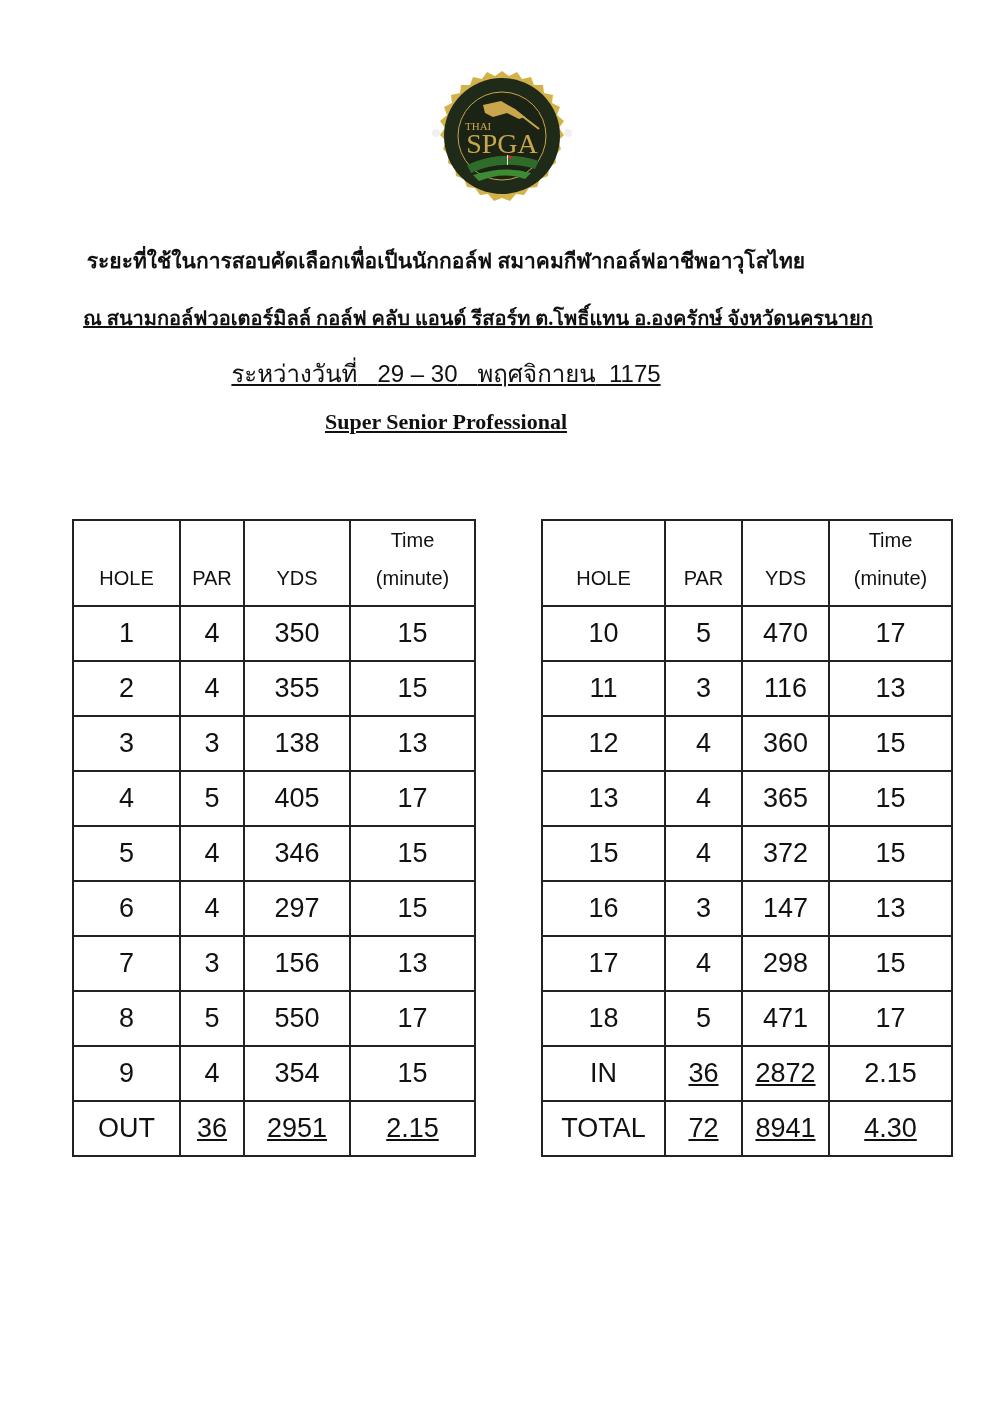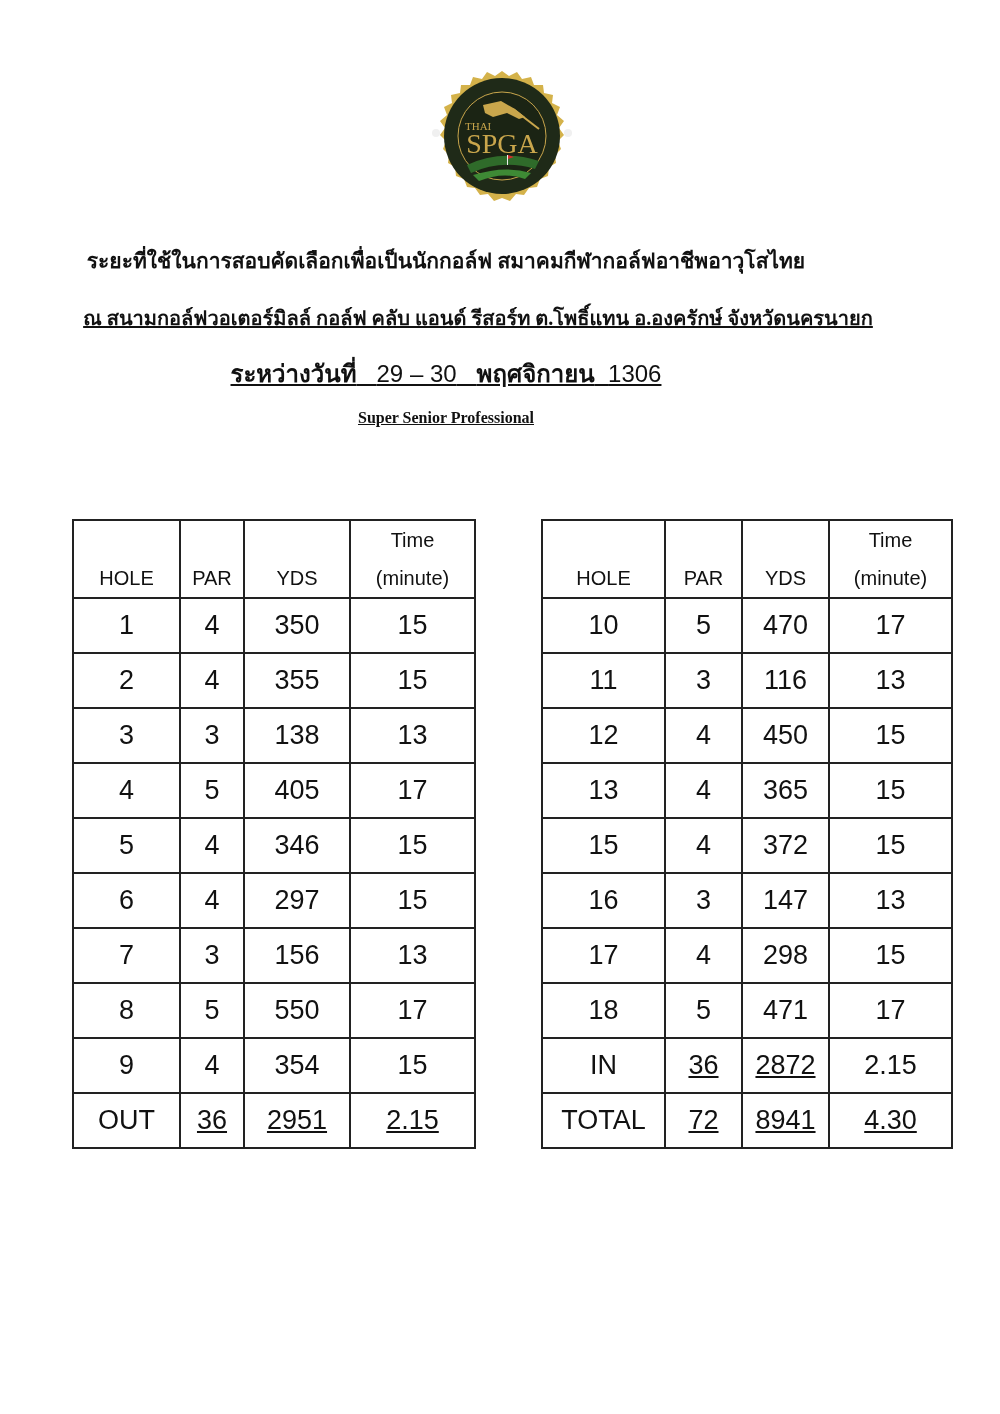--- a/index.html
+++ b/index.html
@@ -2,25 +2,25 @@
 <html><head>
 <meta charset="utf-8">
 <style>
   html, body { margin: 0; padding: 0; background: #ffffff; }
   body { width: 1000px; height: 1414px; position: relative; overflow: hidden; font-family: "Liberation Sans", sans-serif; color: #111; }
   .logo { position: absolute; left: 427px; top: 57px; width: 150px; height: 158px; }
   .title { position: absolute; left: 0; width: 892px; text-align: center; font-family: "Liberation Serif", serif; font-weight: bold; color: #111; }
   .t1 { top: 244px; font-size: 21px; }
   .t2 { top: 302px; font-size: 20px; text-decoration: underline; margin-left: 32px; }
   .t3 { top: 354px; font-size: 24px; text-decoration: underline; font-family: "Liberation Sans", sans-serif; font-weight: normal; }
-  .t3 .thai { font-family: "Liberation Serif", serif; font-weight: bold; text-align: center; }
-  .t4 { top: 409px; font-size: 16px; text-decoration: underline; }
+  .t3 .thai { font-family: "Liberation Serif", serif; font-weight: normal; text-align: center; }
+  .t4 { top: 409px; font-size: 22px; text-decoration: underline; }
   table.score { position: absolute; border-collapse: collapse; table-layout: fixed; }
   table.score td, table.score th { border: 2px solid #222; text-align: center; font-weight: normal; padding: 0; }
-  table.score th { height: 76px; font-size: 20px; vertical-align: bottom; line-height: 38px; border-radius: 29px; }
+  table.score th { height: 76px; font-size: 20px; vertical-align: bottom; padding-bottom: 8px; line-height: 38px; border-radius: 29px; }
   table.score td { height: 53px; font-size: 27px; }
   .left { left: 72px; top: 519px; width: 402px; }
   .right { left: 541px; top: 519px; width: 410px; }
   .ul { text-decoration: underline; }
 </style>
 </head>
 <body>
 
 <div class="logo">
   <svg width="150" height="158" viewBox="0 0 150 158">
@@ -39,21 +39,21 @@
     <circle cx="141" cy="76" r="4" fill="#f0f0f0"></circle>
   </svg>
 </div>
 
 <div class="title t1">ระยะที่ใช้ในการสอบคัดเลือกเพื่อเป็นนักกอล์ฟ สมาคมกีฬากอล์ฟอาชีพอาวุโสไทย</div>
 <div class="title t2">ณ สนามกอล์ฟวอเตอร์มิลล์ กอล์ฟ คลับ แอนด์ รีสอร์ท ต.โพธิ์แทน อ.องครักษ์  จังหวัดนครนายก</div>
 <div class="title t3">
   <span class="thai">ระหว่างวันที่</span>&nbsp;&nbsp;
   <span>29 – 30</span>&nbsp;&nbsp;
   <span class="thai">พฤศจิกายน</span>&nbsp;
-  <span>1306</span>
+  <span>1175</span>
 </div>
 <div class="title t4">Super Senior Professional</div>
 
 <table class="score left">
   <colgroup>
       <col style="width:107px">
       <col style="width:64px">
       <col style="width:106px">
       <col style="width:125px">
     </colgroup>
@@ -149,21 +149,21 @@
       </tr>
   <tr>
         <td>11</td>
         <td>3</td>
         <td>116</td>
         <td>13</td>
       </tr>
   <tr>
         <td>12</td>
         <td>4</td>
-        <td>450</td>
+        <td>360</td>
         <td>15</td>
       </tr>
   <tr>
         <td>13</td>
         <td>4</td>
         <td>365</td>
         <td>15</td>
       </tr>
   <tr>
         <td>15</td>

